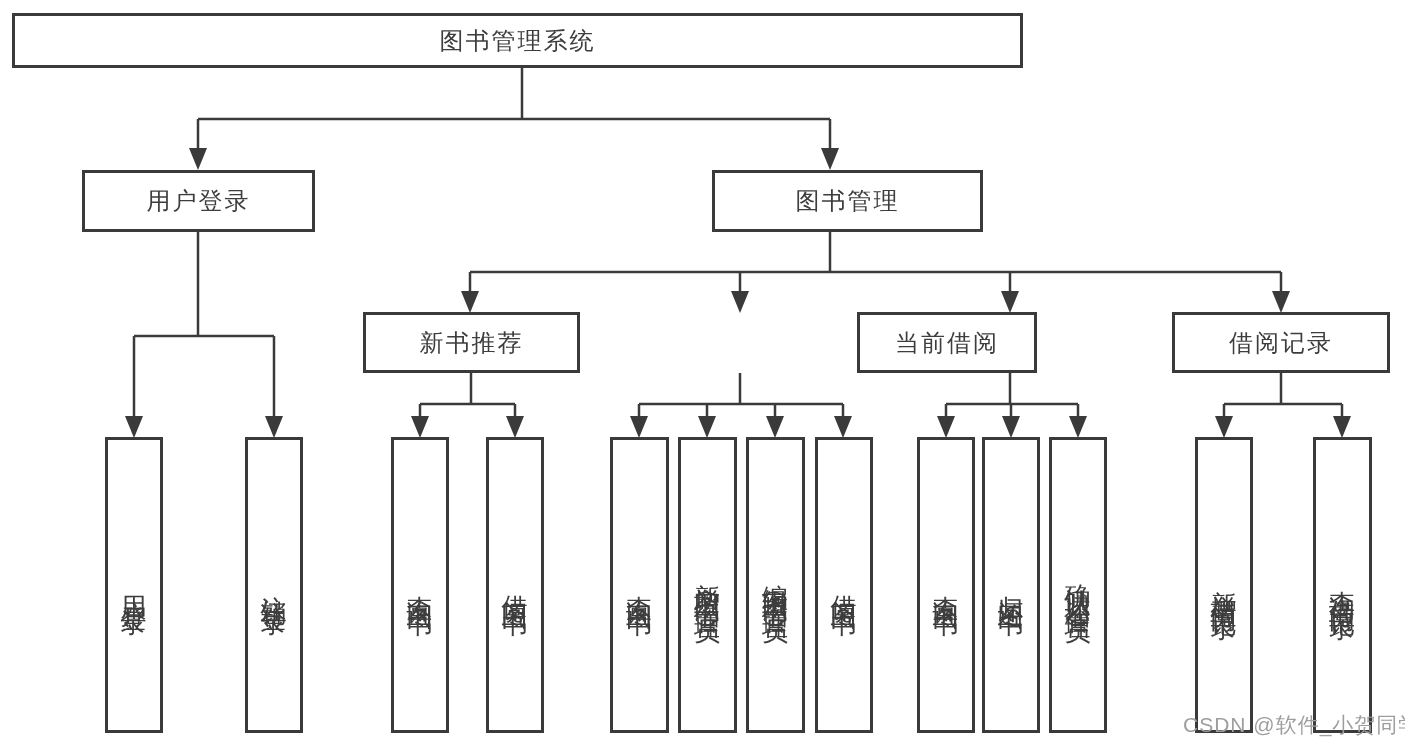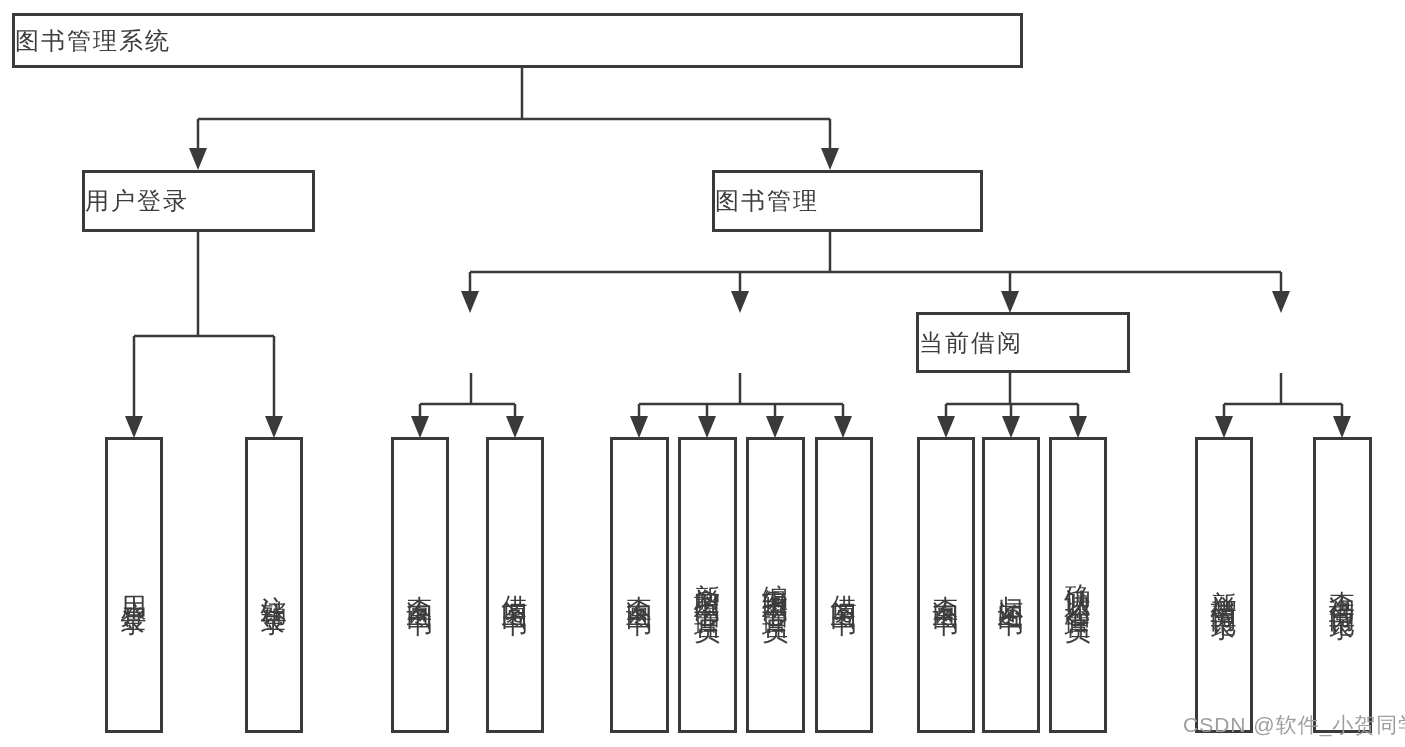--- a/index.html
+++ b/index.html
@@ -9,21 +9,21 @@
     --bg:#ffffff;
   }
   html,body{margin:0;padding:0;background:var(--bg);}
   .stage{
     position:relative;width:1405px;height:747px;background:var(--bg);
     font-family:"Liberation Sans",sans-serif;overflow:hidden;
   }
   .connectors{position:absolute;left:0;top:0;z-index:0;}
   .box-h{
     position:absolute;box-sizing:border-box;border:3px solid var(--line);
-    background:var(--bg);display:flex;align-items:center;justify-content:flex-start;
+    background:var(--bg);display:flex;align-items:center;justify-content:center;
     font-size:24px;letter-spacing:2px;color:var(--text);z-index:1;
   }
   .box-v{
     position:absolute;box-sizing:border-box;border:3px solid var(--line);
     background:var(--bg);width:58px;height:296px;
     display:flex;align-items:center;justify-content:center;z-index:1;
   }
   .box-v .vt{
     writing-mode:vertical-rl;text-orientation:mixed;
     font-size:26px;letter-spacing:5px;line-height:1;color:var(--text);
@@ -107,22 +107,28 @@
     <span>图书管理系统</span>
   </div>
 
   <div class="box-h" style="left:82px;top:170px;width:233px;height:62px">
     <span>用户登录</span>
   </div>
   <div class="box-h" style="left:712px;top:170px;width:271px;height:62px">
     <span>图书管理</span>
   </div>
 
-  <div class="box-h" style="left:916px;top:312px;width:214px;height:61px">
+  <div class="box-h" style="left:363px;top:312px;width:217px;height:61px">
+    <span>新书推荐</span>
+  </div>
+  <div class="box-h" style="left:857px;top:312px;width:180px;height:61px">
     <span>当前借阅</span>
+  </div>
+  <div class="box-h" style="left:1172px;top:312px;width:218px;height:61px">
+    <span>借阅记录</span>
   </div>
 
   <div class="box-v" style="left:105px;top:437px">
     <span class="vt">用户登录</span>
   </div>
   <div class="box-v" style="left:245px;top:437px">
     <span class="vt">注销登录</span>
   </div>
 
   <div class="box-v" style="left:391px;top:437px">

